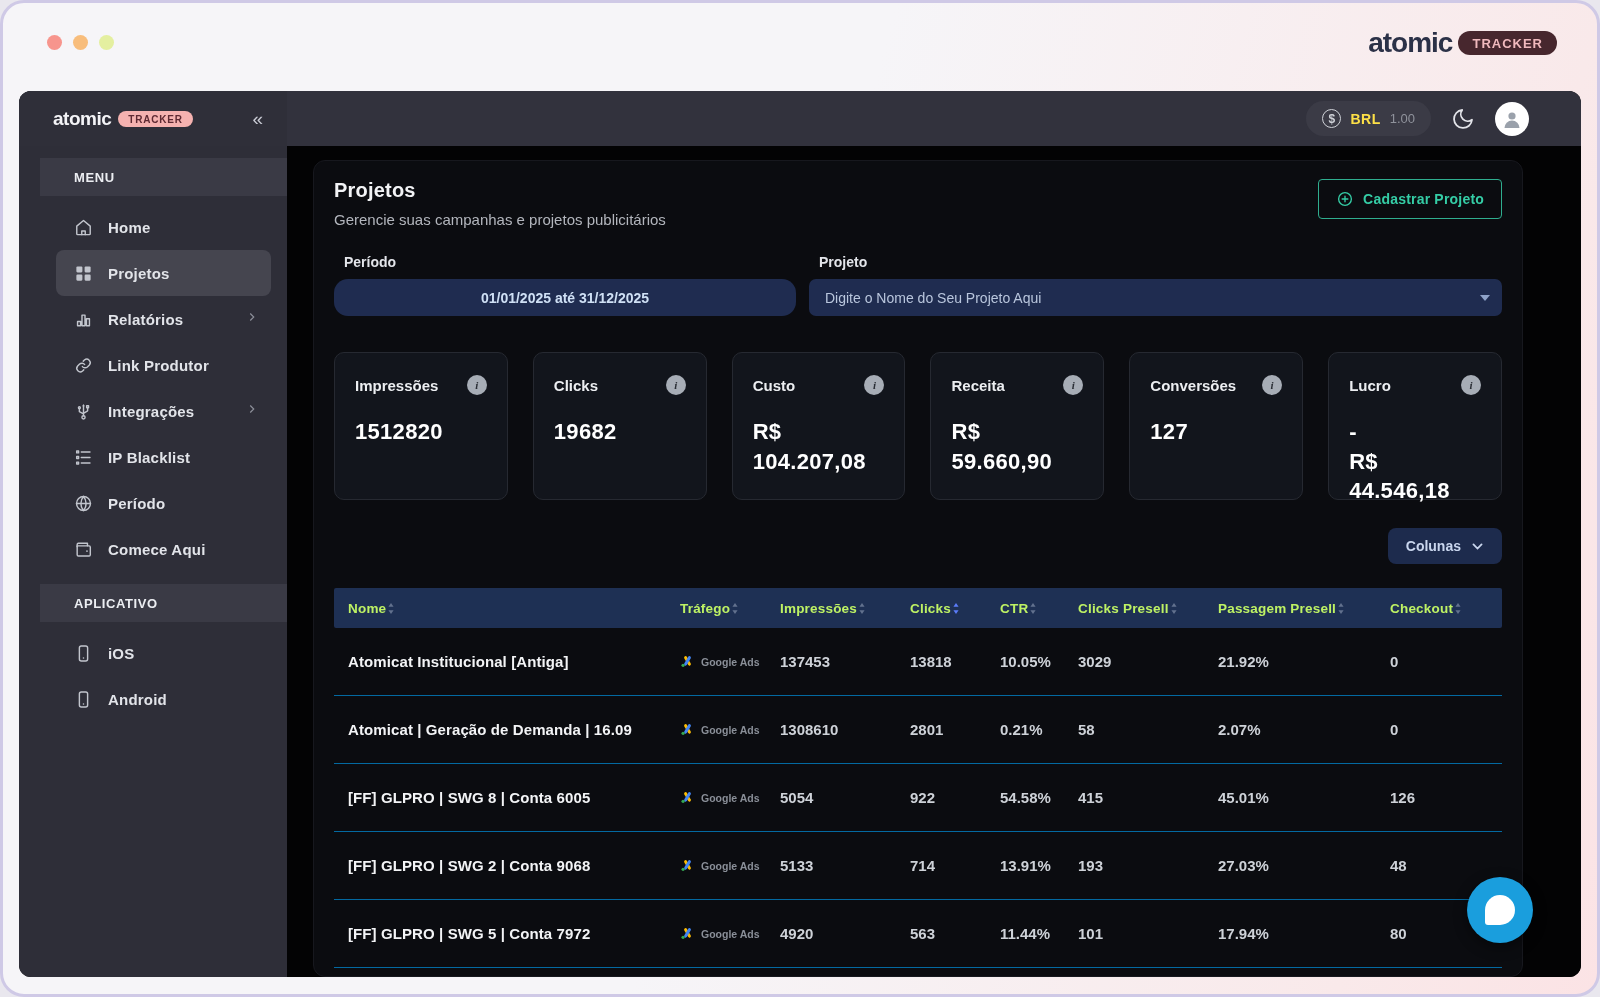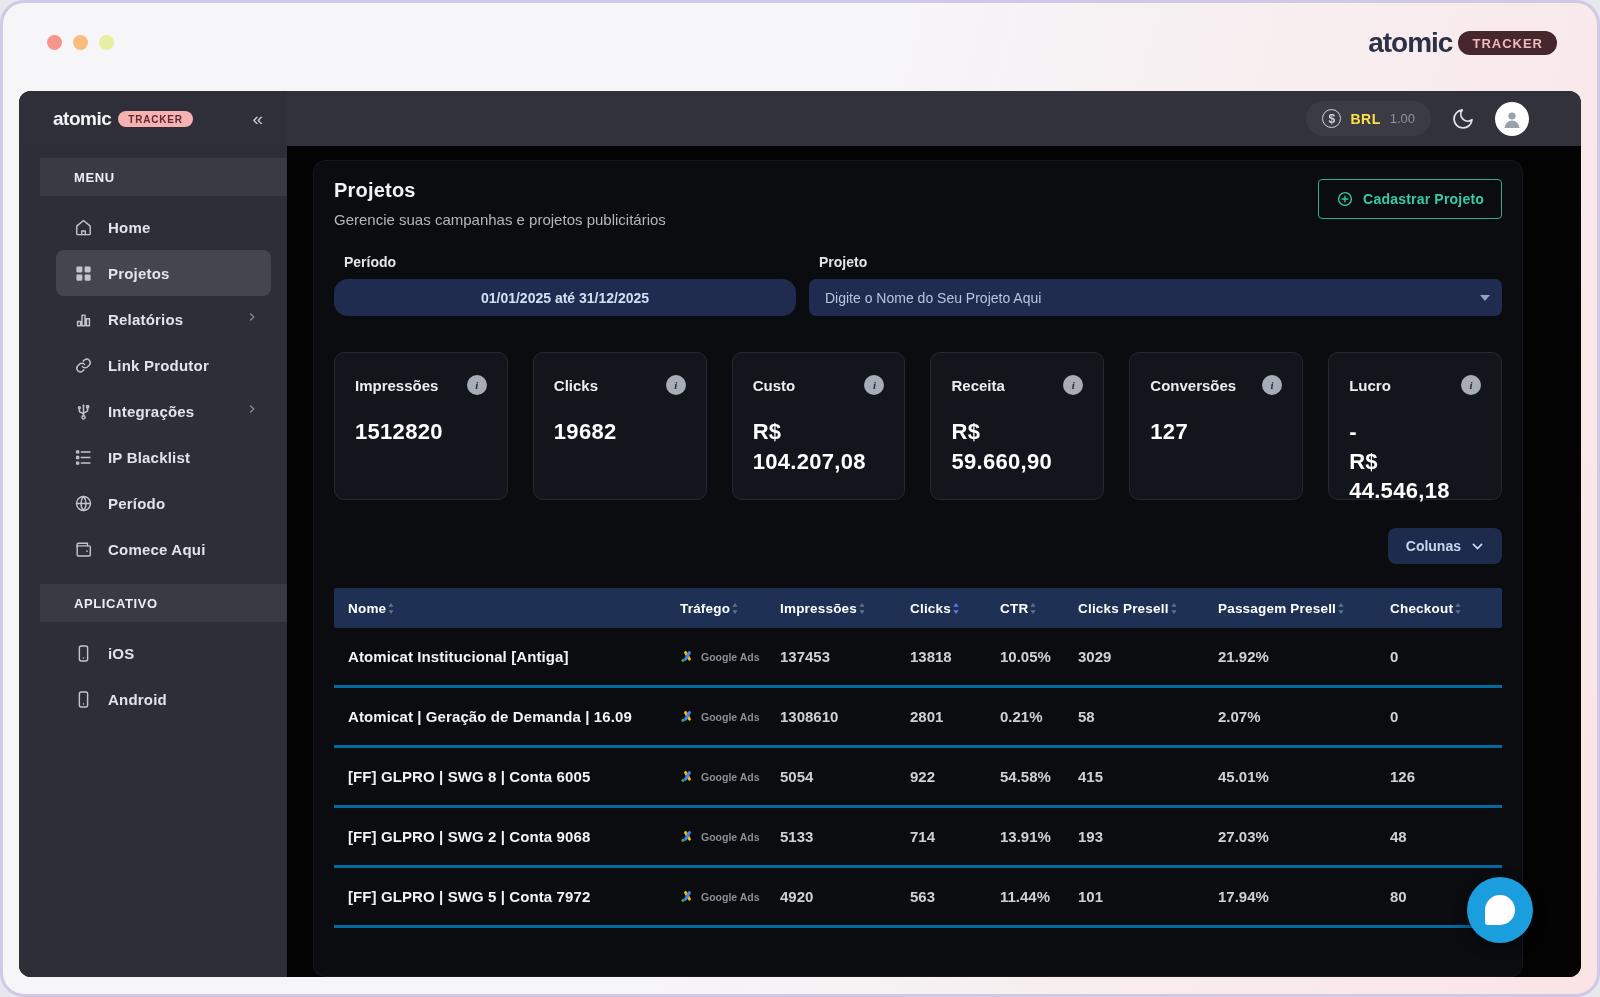--- a/index.html
+++ b/index.html
@@ -106,27 +106,27 @@
 
   .cols-row { display:flex; justify-content:flex-end; margin-top:28px; }
   .cols-btn { display:flex; align-items:center; gap:10px; background:#1d2b4d; border:none; border-radius:8px;
               padding:10px 18px; color:#c9d6ee; font-size:14px; font-weight:700; cursor:pointer; }
   .cols-btn svg { width:13px; height:13px; fill:none; stroke:#c9d6ee; stroke-width:2.2; stroke-linecap:round; }
 
   .table { margin-top:24px; }
   .t-row { display:grid; grid-template-columns:332px 100px 130px 90px 78px 140px 172px auto;
            align-items:center; padding:0 14px; }
   .t-head { background:#1e3054; height:40px; border-radius:2px; }
-  .th-cell { display:flex; align-items:center; color:#ffffff; font-size:13.5px; font-weight:700;
+  .th-cell { display:flex; align-items:center; color:#bef264; font-size:13.5px; font-weight:700;
              letter-spacing:0.2px; cursor:pointer; }
   .sort { width:10px; height:13px; flex:0 0 10px; }
   .sort svg { width:100%; height:100%; }
   .sort path { fill:#62718e; }
   .sort.active path { fill:#5b7cfa; }
-  .t-body .t-row { height:60px; border-bottom:3px solid #0369a1; cursor:pointer; }
+  .t-body .t-row { height:68px; border-bottom:1px solid #0369a1; cursor:pointer; }
   .cell-name { color:#f3f4f6; font-size:15px; font-weight:700; letter-spacing:0.1px; }
   .cell-num { color:#ced2d8; font-size:15px; font-weight:600; }
   .cell-traffic { display:flex; align-items:center; gap:6px; }
   .cell-traffic svg { width:15px; height:15px; flex:0 0 15px; }
   .traffic-label { color:#8a8f98; font-size:10.5px; font-weight:600; white-space:nowrap; }
 
   .chat-fab { position:absolute; left:1464px; top:874px; width:66px; height:66px; border-radius:50%;
               background:#1a9edd; box-shadow:0 4px 14px rgba(0,0,0,0.45); display:flex; align-items:center;
               justify-content:center; cursor:pointer; }
   .chat-glyph { width:30px; height:30px; background:#ffffff; border-radius:50% 50% 50% 10%; }

